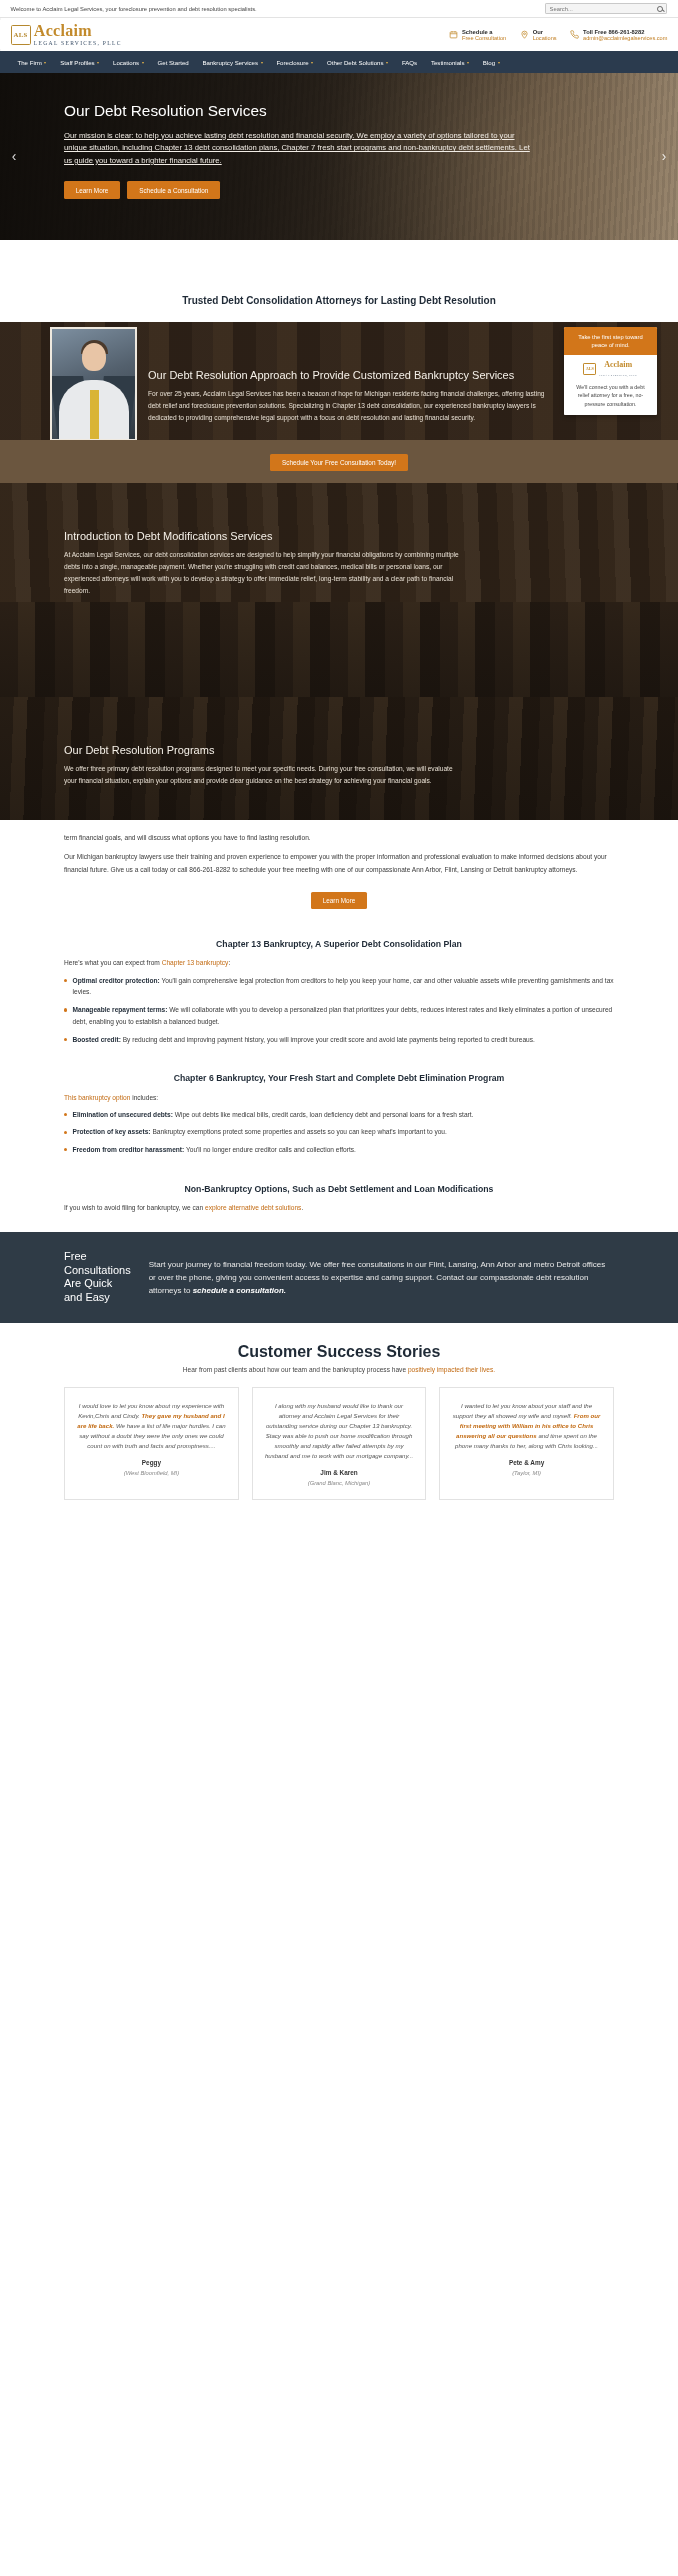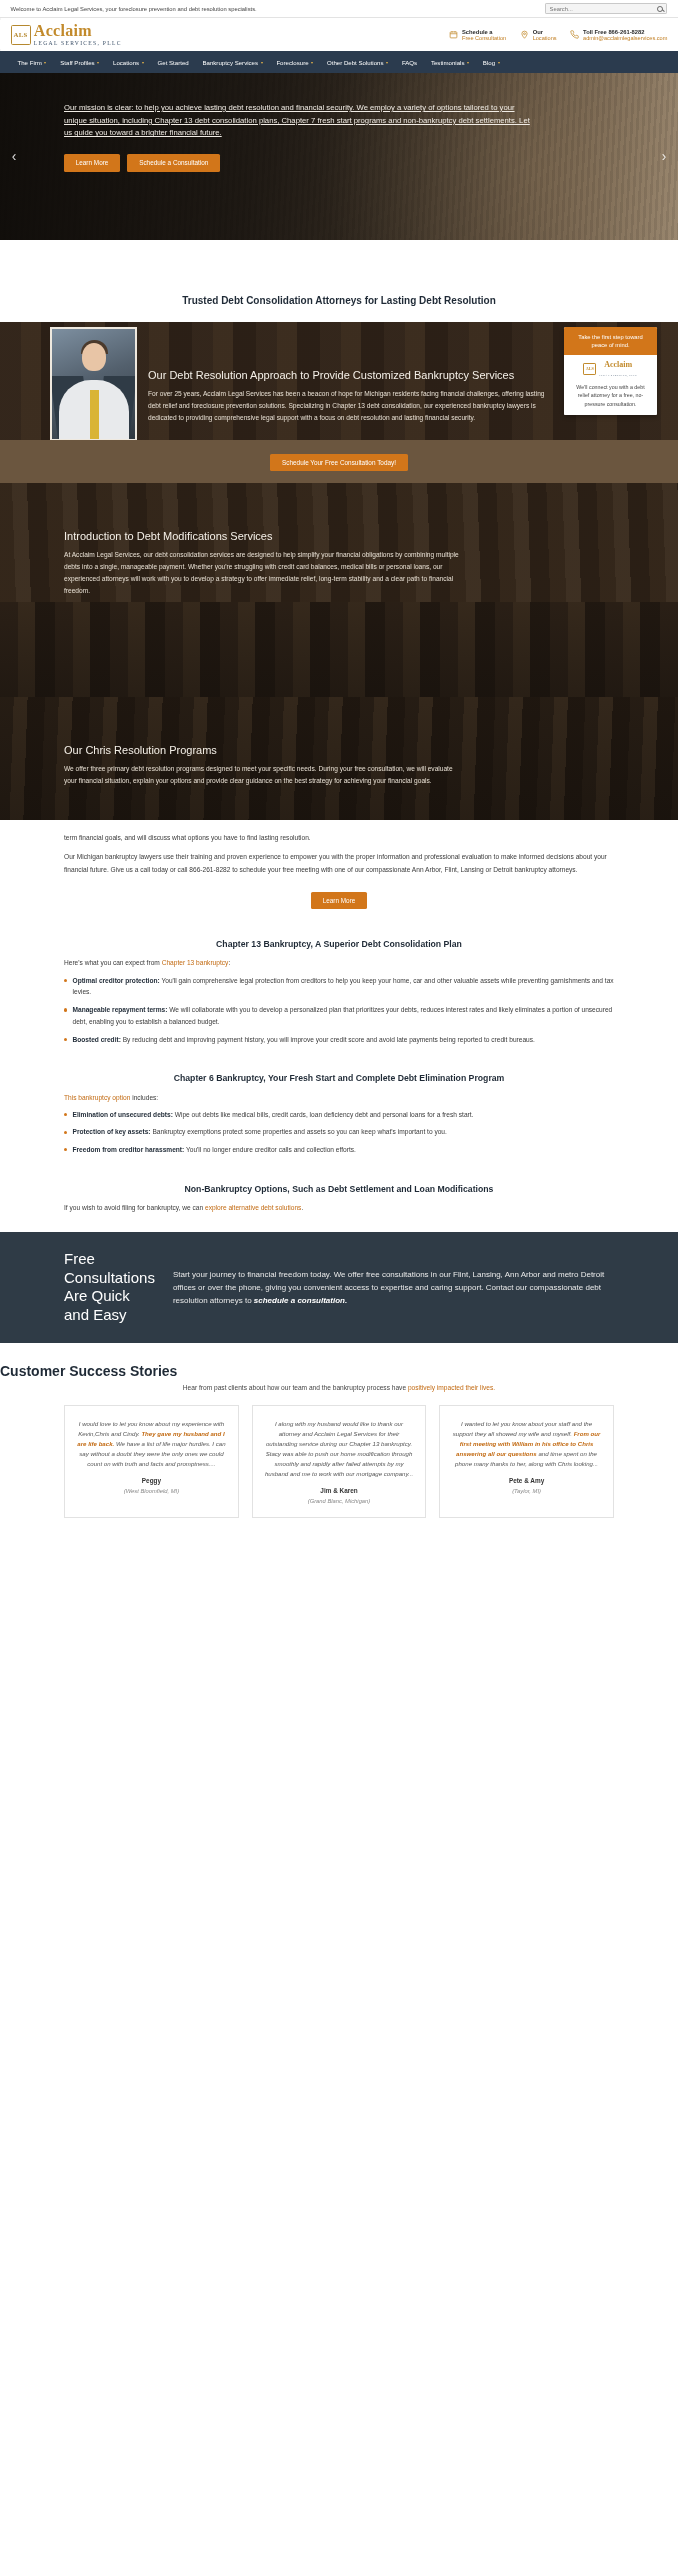--- a/index.html
+++ b/index.html
@@ -282,28 +282,28 @@
   .consult {
     background: #2f3b46;
     color: #fff;
     display: flex;
     align-items: center;
     padding: 18px 64px;
     gap: 18px;
     position: relative;
   }
   .consult-left {
-    font-size: 15px; line-height: 1.25; font-weight: normal; flex: 0 0 64px;
+    font-size: 11px; line-height: 1.25; font-weight: normal; flex: 0 0 64px;
     color: #ffffff;
   }
   .consult-right { font-size: 8px; line-height: 1.65; color:#e9e9e9; }
   .consult-right b { color: #ffffff; font-style: italic; }
 
   
-  .testi-title { font-size: 14px; font-weight:bold; color:#1f2a36; padding: 20px 0 5.3px;}
+  .testi-title { text-align:center; font-size: 16px; font-weight:bold; color:#1f2a36; padding: 20px 0 5.3px;}
   .testi-sub { text-align:center; font-size:6.6px; color:#444; padding-bottom: 13.8px;}
   .testi-sub a { color:#c26a12; text-decoration:none;}
   .cards { display:flex; gap: 12.7px; padding: 0 64px 32px; justify-content:center; }
   .card {
     flex: 1 1 0;
     border: 0.5px solid #e2e2e2;
     padding: 12.7px 11.7px 10.6px;
     text-align:center;
     font-size: 6.1px;
     line-height: 1.65;
@@ -385,20 +385,21 @@
     <li><span>Blog</span><i class="caret"></i></li>
   </ul>
 </nav>
 
 <section class="hero">
   <div class="hero-bg"></div>
   <div class="hero-shade"></div>
   <span class="hero-arrow left">‹</span>
   <span class="hero-arrow right">›</span>
   <div class="hero-inner">
+    <h1>Our Debt Resolution Services</h1>
     <p>Our mission is clear: to help you achieve lasting debt resolution and financial security. We employ a variety of options tailored to your unique situation, including Chapter 13 debt consolidation plans, Chapter 7 fresh start programs and non-bankruptcy debt settlements. Let us guide you toward a brighter financial future.</p>
     <div class="hero-btns">
       <button class="btn">Learn More</button>
       <button class="btn btn-alt">Schedule a Consultation</button>
     </div>
   </div>
 </section>
 
 <h2 class="section-title">Trusted Debt Consolidation Attorneys for Lasting Debt Resolution</h2>
 
@@ -447,21 +448,21 @@
     </div>
   </div>
 </section>
 
 <div style="height:95px;background:
     linear-gradient(180deg, rgba(15,12,9,.55), rgba(15,12,9,.7)),
     repeating-linear-gradient(90deg,#4b3726 0 18px,#654c33 18px 35px,#35261a 35px 55px),#3d2c1d;"></div>
 
 <section class="band band-img-c">
   <div class="band-inner">
-    <h2>Our Chris Resolution Programs</h2>
+    <h2>Our Debt Resolution Programs</h2>
     <p>We offer three primary debt resolution programs designed to meet your specific needs. During your free consultation, we will evaluate your financial situation, explain your options and provide clear guidance on the best strategy for achieving your financial goals.</p>
   </div>
 </section>
 
 <div class="content">
   <p>term financial goals, and will discuss what options you have to find lasting resolution.</p>
   <p>Our Michigan bankruptcy lawyers use their training and proven experience to empower you with the proper information and professional evaluation to make informed decisions about your financial future. Give us a call today or call 866-261-8282 to schedule your free meeting with one of our compassionate Ann Arbor, Flint, Lansing or Detroit bankruptcy attorneys.</p>
 </div>
 <div class="center-btn">
   <button class="btn">Learn More</button>

